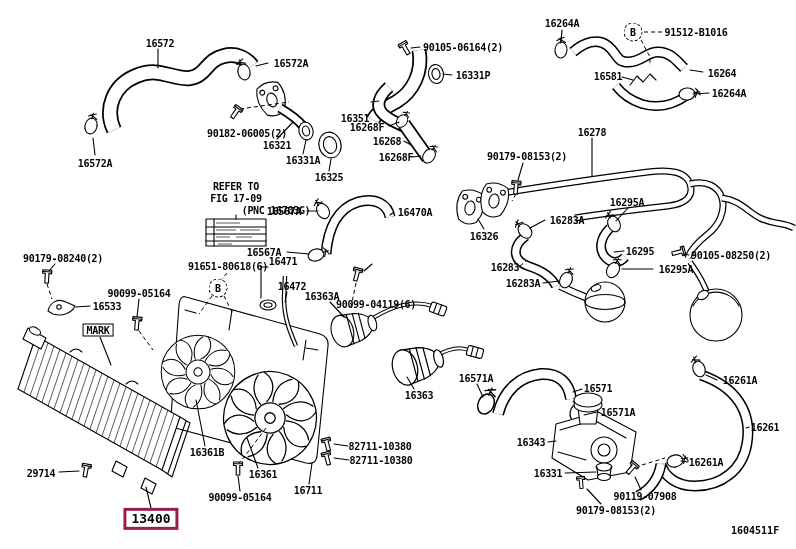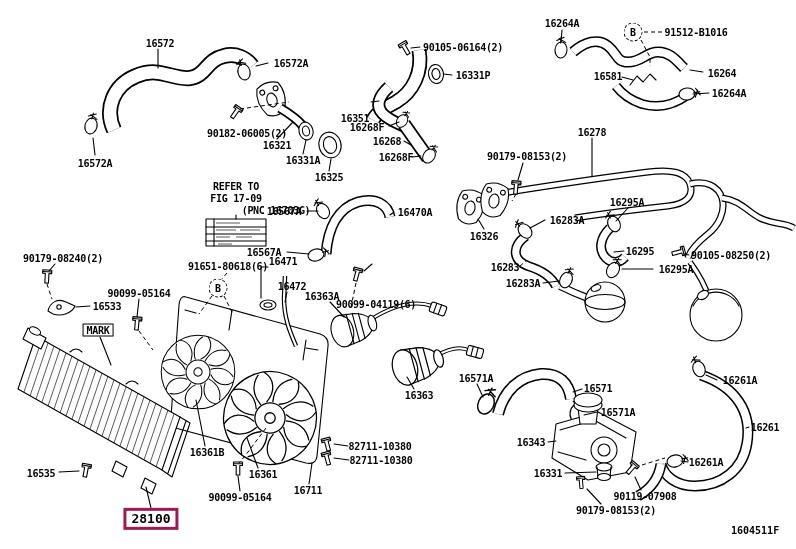--- a/index.html
+++ b/index.html
@@ -320,22 +320,22 @@
       <div class="lbl" style="left: 476px; top: 378px;">16571A</div>
       <div class="lbl" style="left: 598px; top: 388px;">16571</div>
       <div class="lbl" style="left: 618px; top: 412px;">16571A</div>
       <div class="lbl" style="left: 531px; top: 442px;">16343</div>
       <div class="lbl" style="left: 548px; top: 473px;">16331</div>
       <div class="lbl" style="left: 740px; top: 380px;">16261A</div>
       <div class="lbl" style="left: 765px; top: 427px;">16261</div>
       <div class="lbl" style="left: 706px; top: 462px;">16261A</div>
       <div class="lbl" style="left: 645px; top: 496px;">90119-07908</div>
       <div class="lbl" style="left: 616px; top: 510px;">90179-08153(2)</div>
-      <div class="lbl" style="left: 41px; top: 473px;">16535</div>
-      <div class="lbl box-highlight" style="left: 151px; top: 519px;">28100</div>
+      <div class="lbl" style="left: 41px; top: 473px;">29714</div>
+      <div class="lbl box-highlight" style="left: 151px; top: 519px;">13400</div>
       <div class="lbl" style="left: 207px; top: 452px;">16361B</div>
       <div class="lbl" style="left: 263px; top: 474px;">16361</div>
       <div class="lbl" style="left: 240px; top: 497px;">90099-05164</div>
       <div class="lbl" style="left: 308px; top: 490px;">16711</div>
       <div class="lbl" style="left: 380px; top: 446px;">82711-10380</div>
       <div class="lbl" style="left: 381px; top: 460px;">82711-10380</div>
       <div class="lbl" style="left: 236px; top: 186px;">REFER TO</div>
       <div class="lbl" style="left: 236px; top: 198px;">FIG 17-09</div>
       <div class="lbl" style="left: 252px; top: 210px; margin-left: 24px;">(PNC 16703G)</div>
       <div class="callout" style="left: 633px; top: 32px;">B</div>

